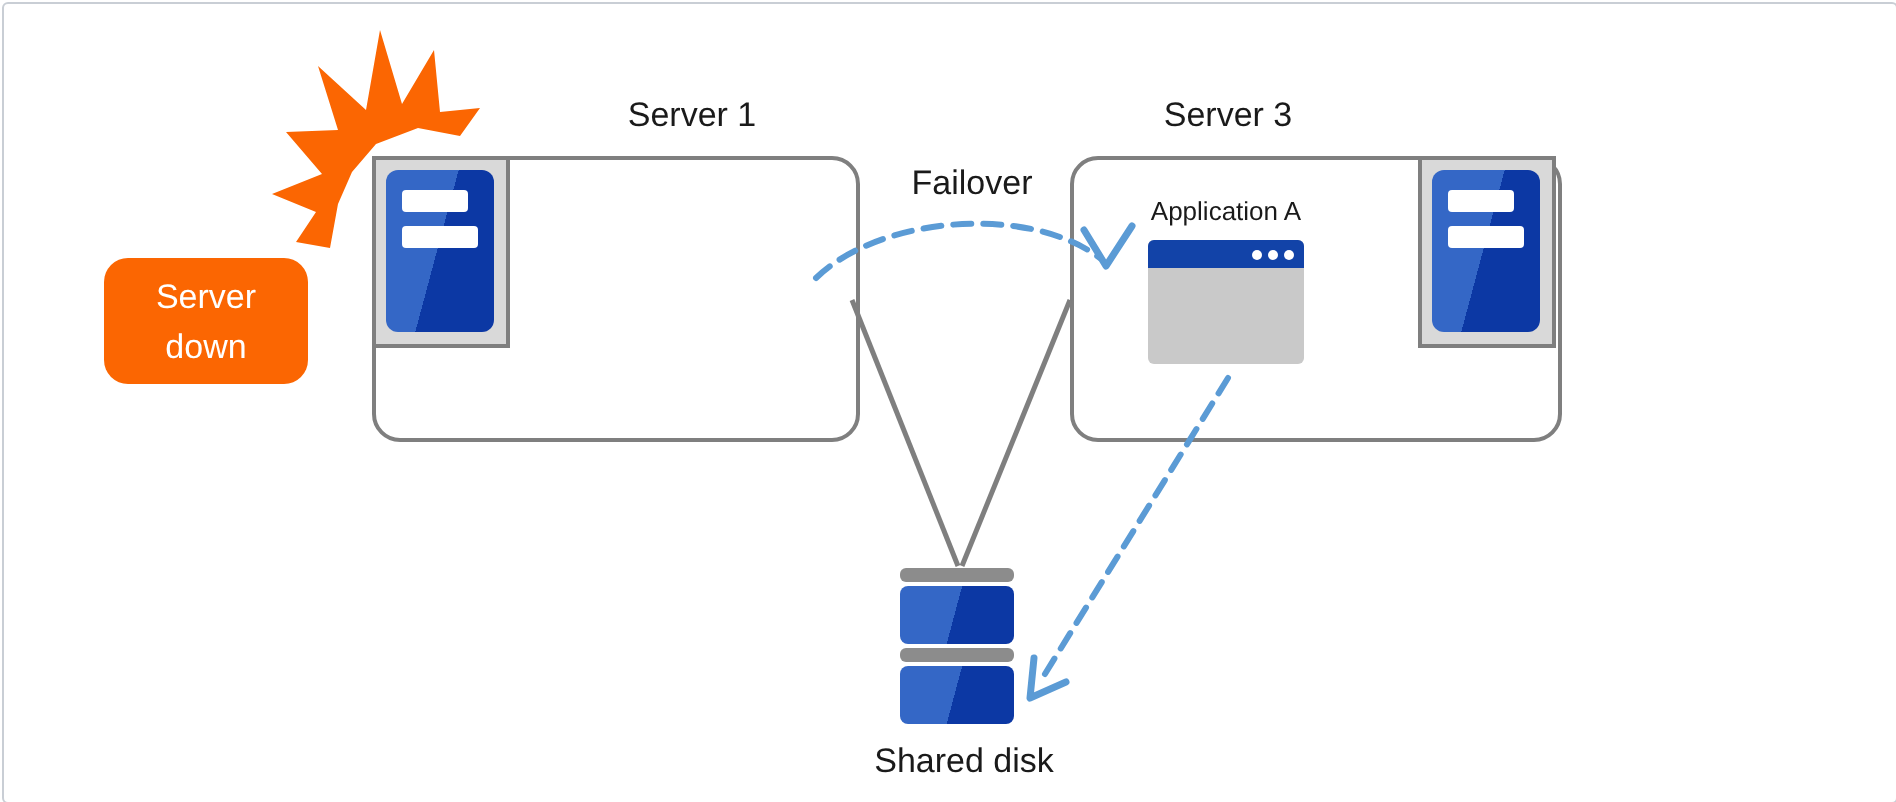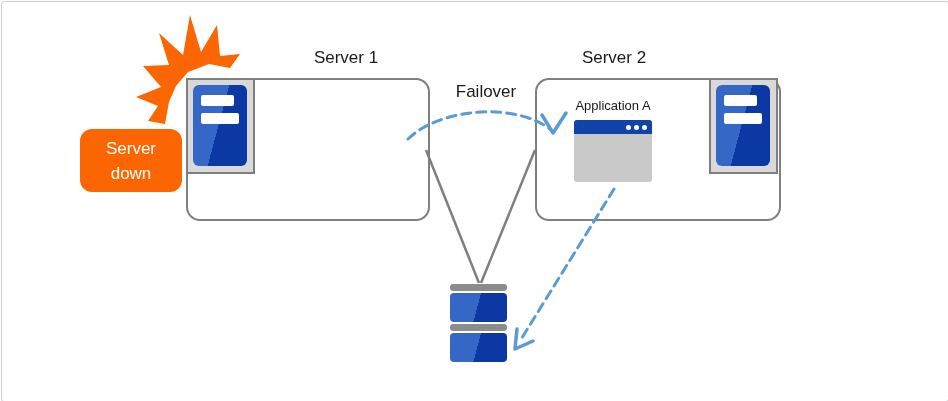--- a/index.html
+++ b/index.html
@@ -56,21 +56,21 @@
 
   
   .lbl{position:absolute;z-index:6;color:#1a1a1a;text-align:center;white-space:nowrap;}
   #server1-label{left:284px;top:46px;width:120px;font-size:17px;}
   #server2-label{left:552px;top:46px;width:120px;font-size:17px;}
   #failover-label{left:424px;top:80px;width:120px;font-size:17px;}
   #application-label{left:541px;top:96px;width:140px;font-size:13px;}
   #shared-disk-label{left:400px;top:369px;width:160px;font-size:17px;}
 
   #server-down-badge{
-    position:absolute;left:78px;top:127px;width:102px;height:63px;z-index:6;
+    position:absolute;left:50px;top:127px;width:102px;height:63px;z-index:6;
     background:var(--accent-orange,#fb6602);border-radius:12px;color:#fff;
     display:flex;flex-direction:column;align-items:center;justify-content:center;
     font-size:17px;line-height:25px;text-align:center;
   }
 
   
   .starburst{fill:var(--accent-orange,#fb6602);stroke:none;}
   .gray-line{stroke:var(--line-gray,#7f7f7f);stroke-width:2.5;fill:none;}
   .dash-arrow{
     stroke:var(--arrow-blue,#5b9bd5);stroke-width:3;fill:none;
@@ -126,22 +126,23 @@
   </div>
 
   <div id="disk-stack">
     <div class="cap"></div>
     <div class="platter"></div>
     <div class="cap"></div>
     <div class="platter"></div>
   </div>
 
   <div class="lbl" id="server1-label">Server 1</div>
-  <div class="lbl" id="server2-label">Server 2</div>
+  <div class="lbl" id="server2-label">Server 3</div>
   <div class="lbl" id="failover-label">Failover</div>
   <div class="lbl" id="application-label">Application A</div>
+  <div class="lbl" id="shared-disk-label">Shared disk</div>
 
   <div id="server-down-badge">
     <span>Server</span>
     <span>down</span>
   </div>
 
 </div>
 
 </body></html>

